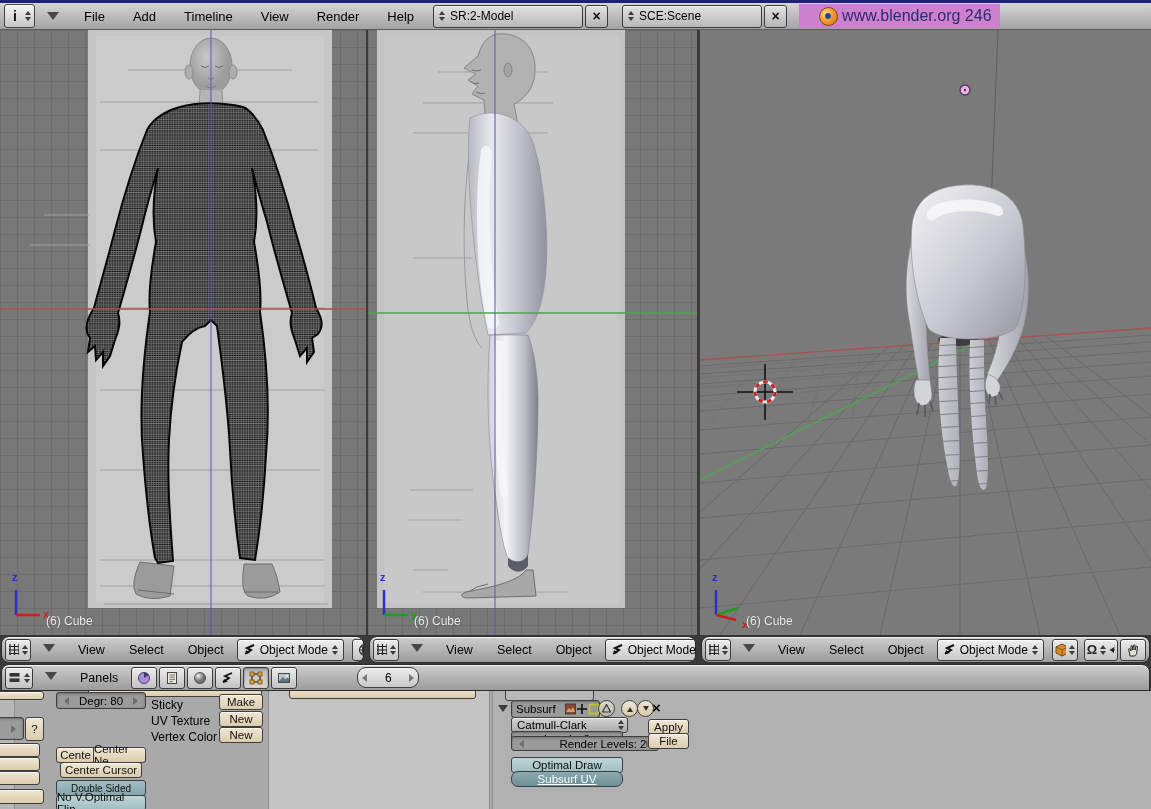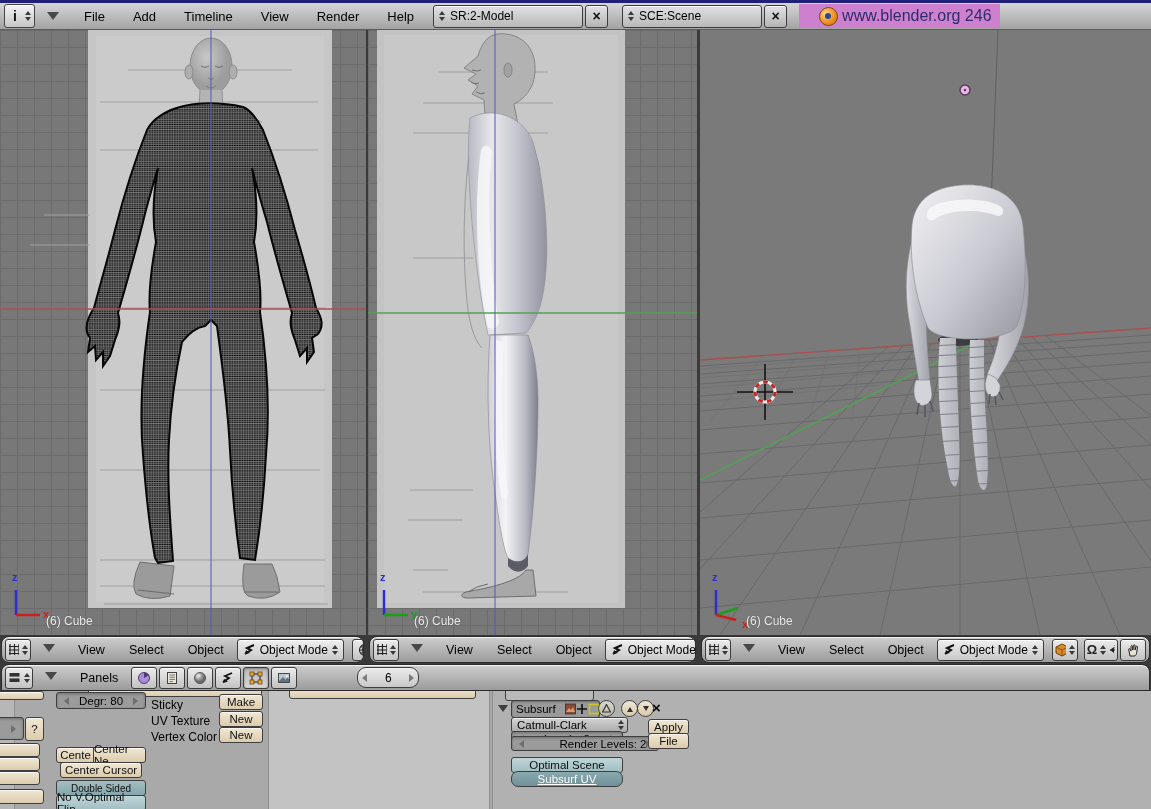--- a/index.html
+++ b/index.html
@@ -659,21 +659,21 @@
       <span class="al"></span>
         <span>Levels: 3</span>
         <span class="ar"></span>
     </div>
     <div class="numfield" style="left:511px;top:45px;width:110px;height:13px;padding-left:36px;">
       <span class="al"></span>
         <span>Render Levels: 2</span>
         <span class="ar"></span>
     </div>
     <div class="tealL" style="left:511px;top:66px;width:110px;height:14px;">
-        <span>Optimal Scene</span>
+        <span>Optimal Draw</span>
       </div>
     <div class="tealD" style="left:511px;top:80px;width:110px;height:14px;">
         <span>Subsurf UV</span>
       </div>
     <div class="beige" style="left:648px;top:28px;width:39px;height:14px;text-align:right;">
         <span>Apply</span>
       </div>
     <div class="beige" style="left:648px;top:42px;width:39px;height:14px;">
         <span>File</span>
       </div>

